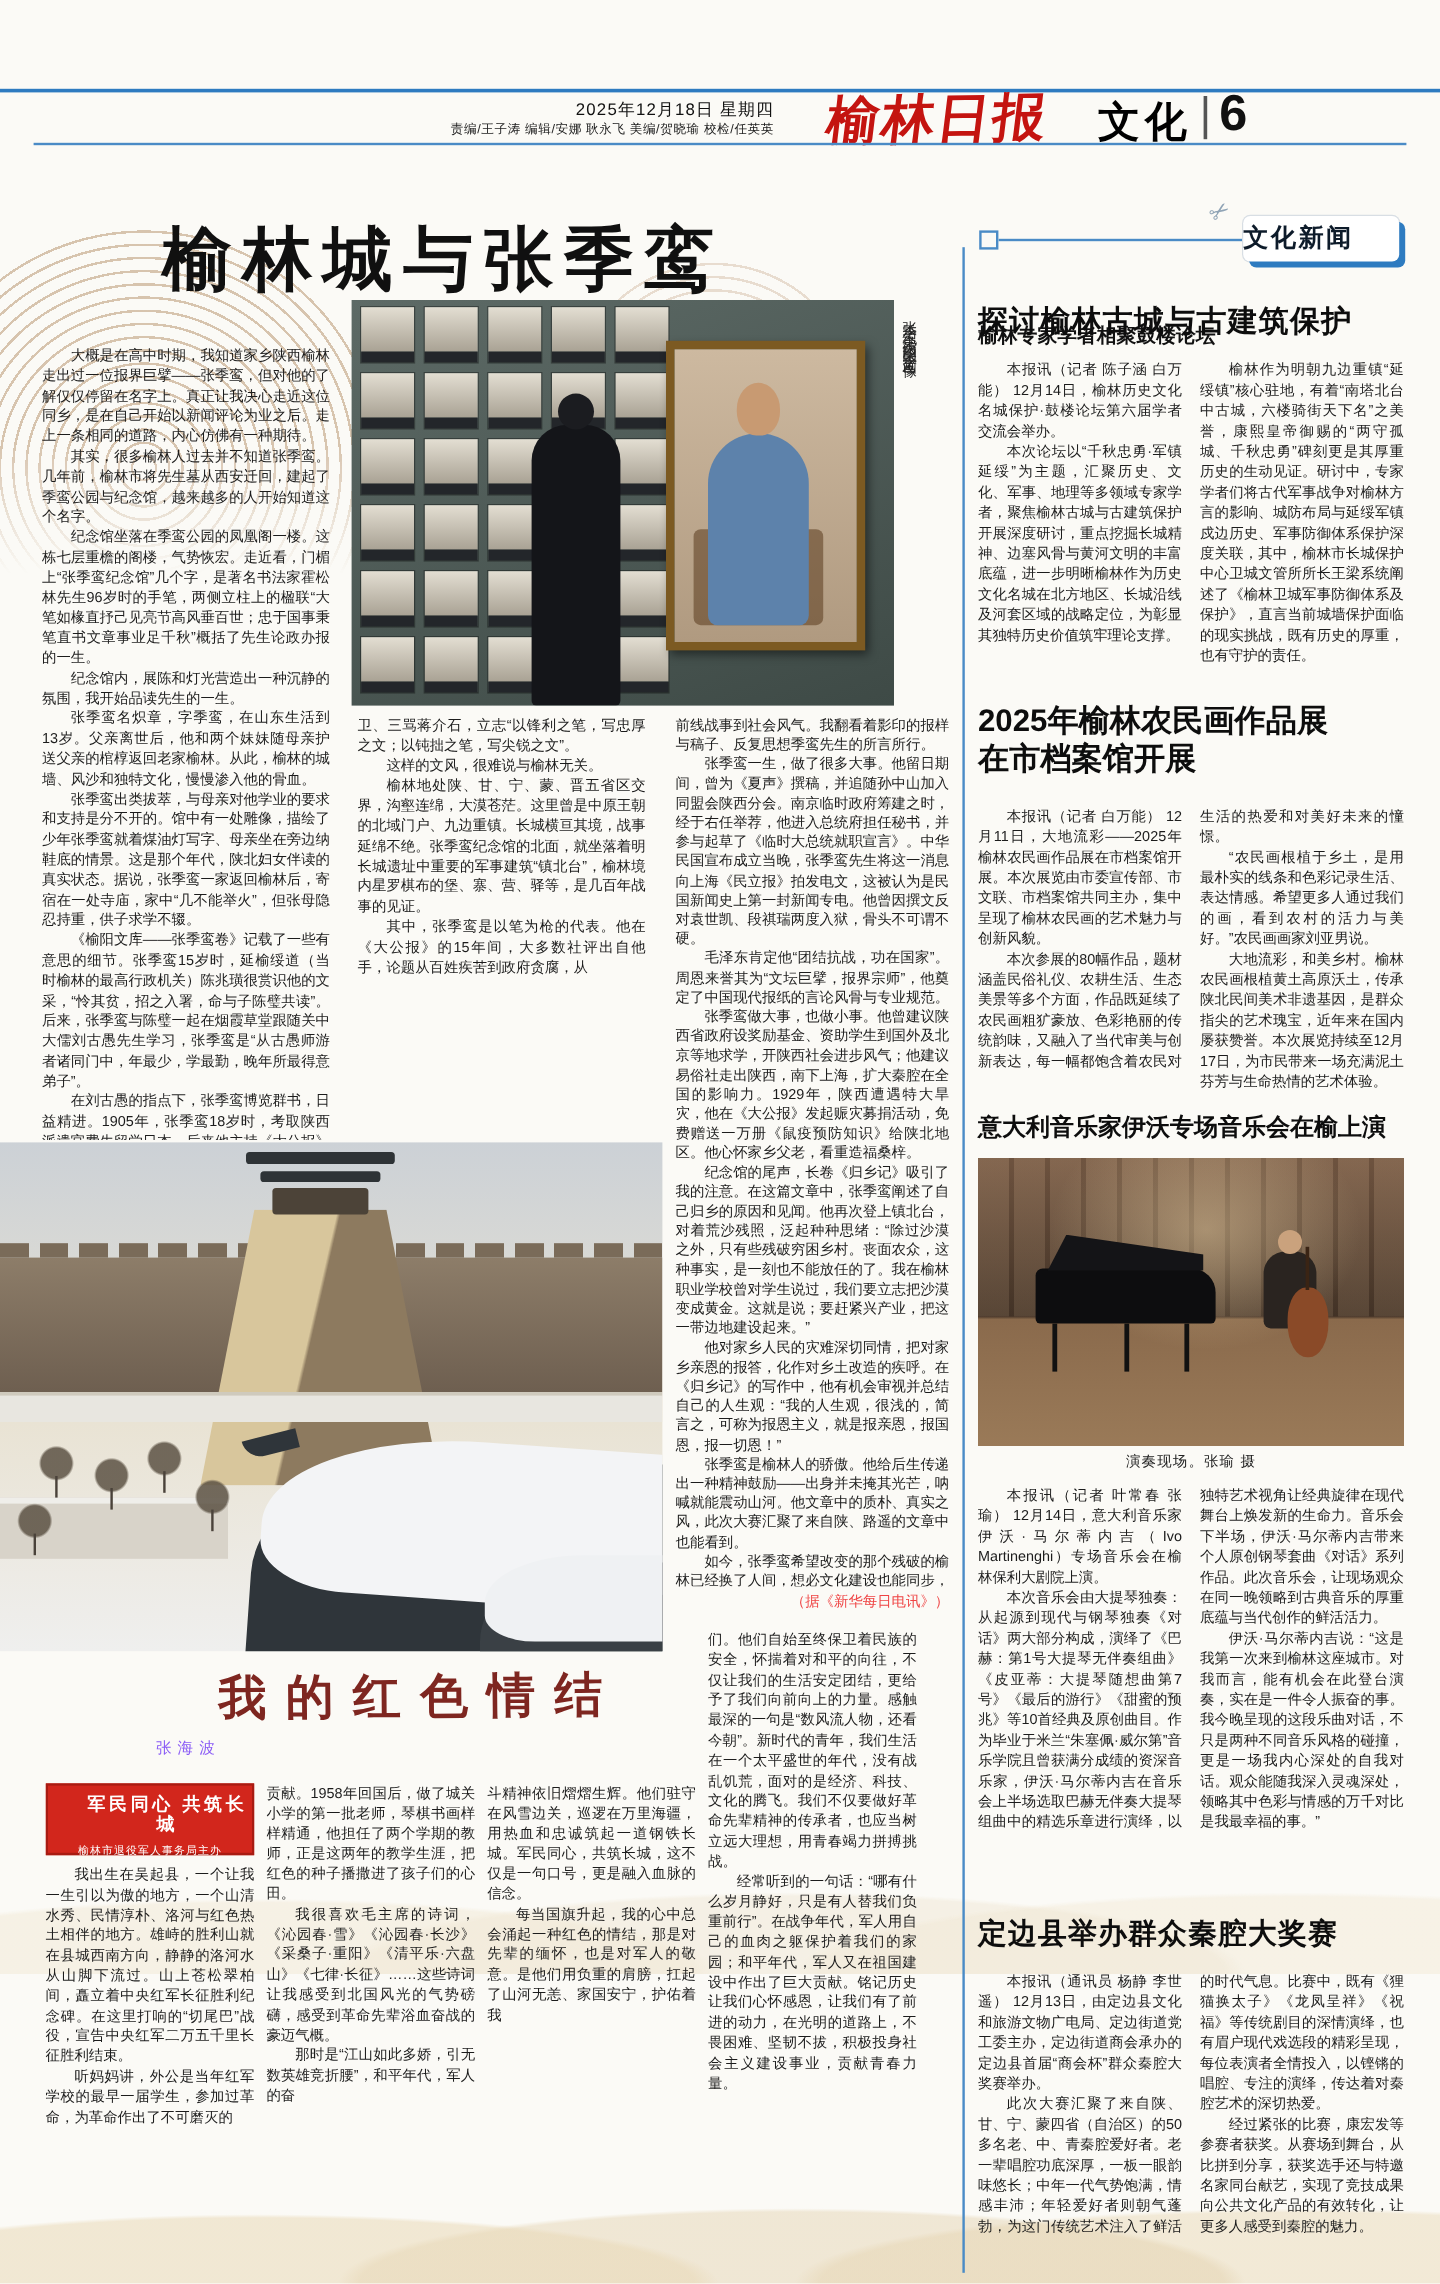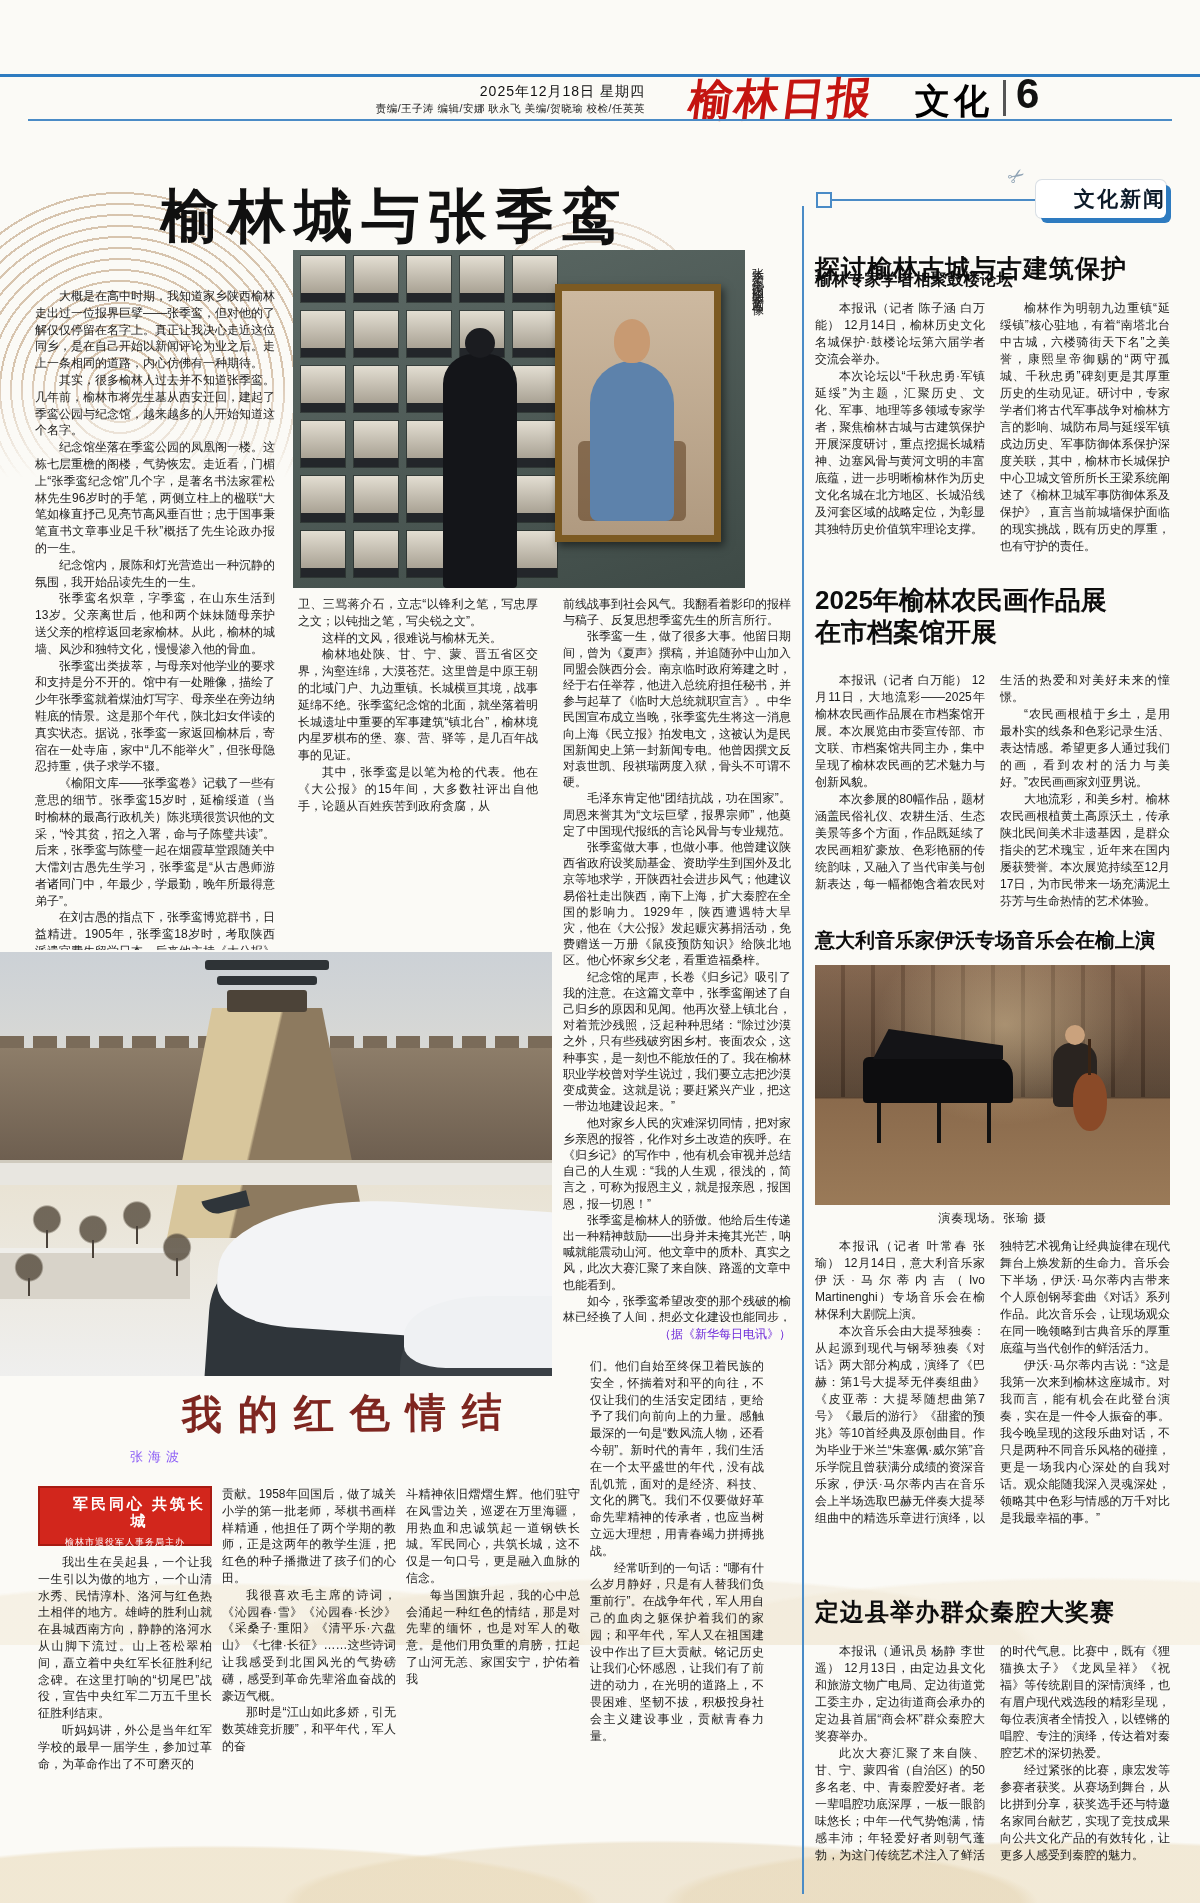--- a/index.html
+++ b/index.html
@@ -22,30 +22,30 @@
         -webkit-mask-image:linear-gradient(#000 45%,transparent 72%);mask-image:linear-gradient(#000 45%,transparent 72%);}
   .arcs.a1{left:-80px;top:190px;width:400px;height:400px;}
   .arcs.a2{left:470px;top:215px;width:250px;height:250px;opacity:.55;}
   .band{left:0;width:1200px;background:
       radial-gradient(55% 120% at 18% 100%, rgba(233,217,183,.55) 0 55%, transparent 58%),
       radial-gradient(50% 120% at 55% 100%, rgba(226,208,172,.45) 0 60%, transparent 63%),
       radial-gradient(60% 130% at 90% 100%, rgba(233,217,183,.5) 0 55%, transparent 58%);}
   .band.b1{top:1555px;height:90px;opacity:.5;}
   .band.b2{top:1820px;height:83px;}
   
-  .mainhead{left:135px;top:178px;width:520px;text-align:center;font-size:58px;font-weight:900;
+  .mainhead{left:135px;top:178px;width:520px;text-align:left;font-size:58px;font-weight:900;
             letter-spacing:9px;color:#101010;}
   .mainby{left:135px;top:262px;width:520px;text-align:center;font-size:13px;letter-spacing:8px;color:#222;}
   .coltext{font-size:12px;line-height:16.8px;text-align:justify;overflow:hidden;z-index:2;}
   .coltext p{margin:0;text-indent:2em;}
   .cont p:first-child{text-indent:0;}
   .mcol1{left:35px;top:288px;width:240px;height:662px;}
   .mcol2{left:298px;top:596px;width:240px;height:352px;}
   .mcol3{left:563px;top:596px;width:228px;height:726px;line-height:16.2px;}
-  .credit{left:563px;top:1326px;width:228px;text-align:right;font-size:12px;color:#6d28d9;}
+  .credit{left:563px;top:1326px;width:228px;text-align:right;font-size:12px;color:#ef4444;}
   .vcap{left:749px;top:258px;height:330px;writing-mode:vertical-rl;font-size:12px;letter-spacing:3px;color:#222;}
   
   .pphoto{left:293px;top:250px;width:452px;height:338px;background:linear-gradient(160deg,#5d6a66,#3e4a46);overflow:hidden;}
   .pgrid{position:absolute;left:8px;top:6px;width:256px;height:326px;display:grid;
          grid-template-columns:repeat(5,1fr);grid-auto-rows:46px;gap:9px;}
   .pgrid i{background:linear-gradient(#e3ded2,#a9a294);border-bottom:9px solid #23262a;box-shadow:0 0 0 1px rgba(0,0,0,.35);}
   .paint{position:absolute;left:262px;top:34px;width:152px;height:244px;border:7px solid #7c5a22;
          background:linear-gradient(#cdb9a0,#b09a80);box-shadow:3px 4px 8px rgba(0,0,0,.5);}
   .paint .robe{position:absolute;left:28px;top:70px;width:84px;height:160px;background:#5d82ab;border-radius:42px 42px 8px 8px;}
   .paint .head{position:absolute;left:52px;top:28px;width:36px;height:44px;background:#c89a72;border-radius:50% 50% 45% 45%;}
@@ -84,21 +84,21 @@
   .bc4{left:590px;top:1358px;width:174px;height:538px;}
   .redbox{width:174px;height:60px;background:#d2261c;border:2px solid #a81b12;box-sizing:border-box;
           color:#fff;text-align:center;margin-bottom:8px;}
   .redbox .t{font-size:15px;font-weight:bold;letter-spacing:3px;padding-top:8px;margin-left:29px;}
   .redbox .s{font-size:9px;letter-spacing:1px;margin-top:4px;}
   
   .vline{left:802px;top:206px;width:2px;height:1688px;background:#4a8bc6;}
   .hline{left:832px;top:199px;width:208px;height:2px;background:#4a8bc6;}
   .sq{left:816px;top:192px;width:12px;height:12px;border:2px solid #4a8bc6;background:#fbfaf6;}
   .tab{left:1036px;top:180px;width:130px;height:38px;background:#fff;border-radius:6px;
-       box-shadow:5px 5px 0 #2e7bc0, 0 0 0 1px #d8dee4;text-align:right;line-height:38px;
+       box-shadow:5px 5px 0 #2e7bc0, 0 0 0 1px #d8dee4;text-align:left;line-height:38px;
        font-size:21px;font-weight:900;letter-spacing:2px;color:#0d1b2a;z-index:3;}
   .scissors{left:1008px;top:164px;font-size:20px;color:#8fa3b5;transform:rotate(-35deg);z-index:3;}
   .kicker{left:815px;top:230px;width:355px;font-size:16.5px;font-weight:bold;color:#111;margin-top:39px;}
   .sbh{left:815px;width:355px;font-weight:900;color:#0d0d0d;line-height:1.22;white-space:pre-line;}
   .h-a{top:253px;font-size:25px;letter-spacing:1px;}
   .h-b{top:585px;font-size:26px;}
   .h-c{top:928px;font-size:20px;}
   .h-d{top:1597px;font-size:24px;letter-spacing:1px;}
   .sbody{left:815px;width:355px;column-count:2;column-gap:15px;font-size:12px;line-height:17px;
          text-align:justify;overflow:hidden;z-index:2;}

